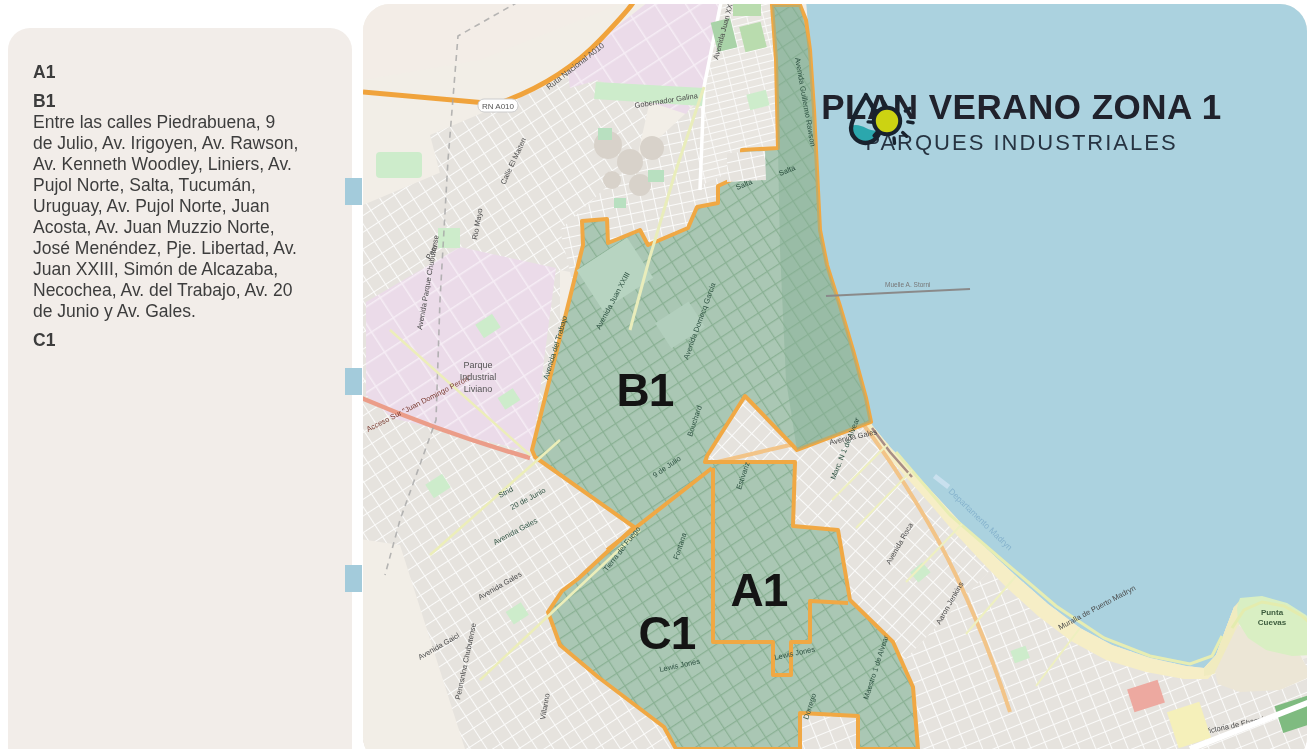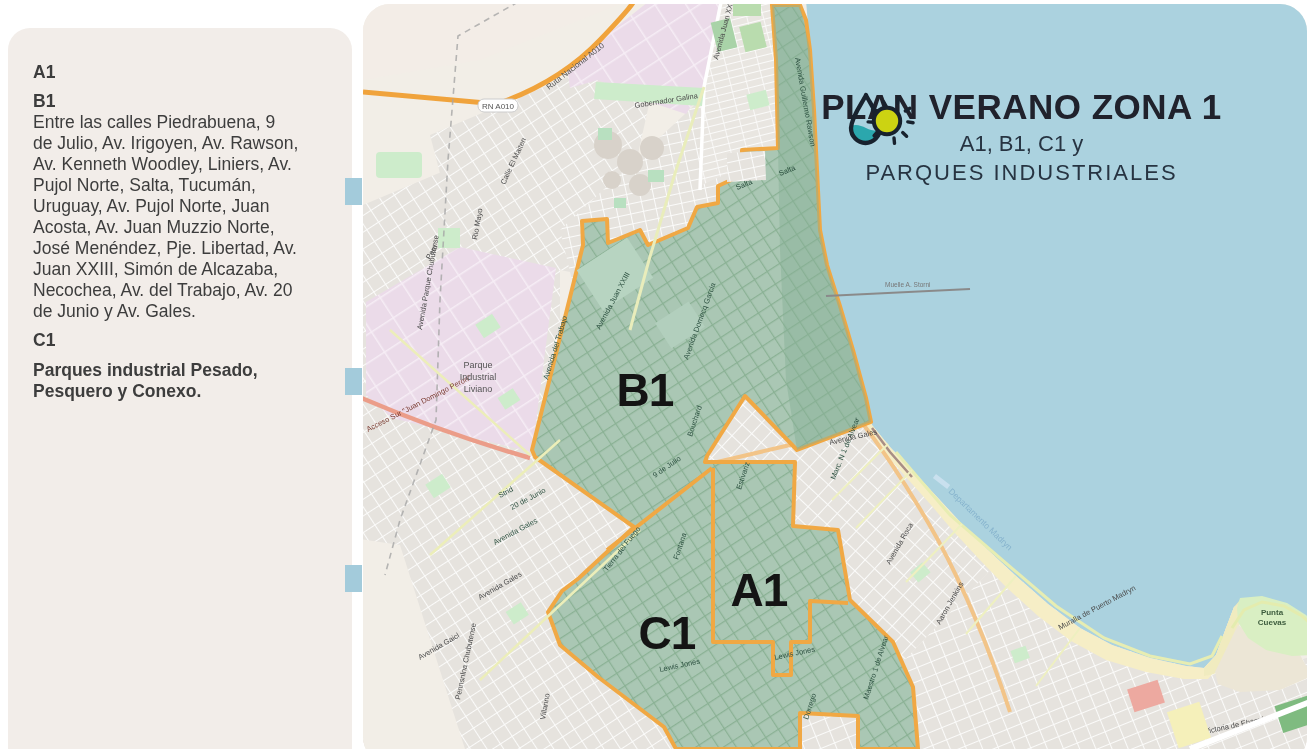--- a/index.html
+++ b/index.html
@@ -247,26 +247,24 @@
 
 <div class="abs" style="left:345px;top:368px;width:17px;height:27px;background:#a3cbdb;"></div>
 
 <div class="abs" style="left:345px;top:565px;width:17px;height:27px;background:#a3cbdb;"></div>
 
 <div class="abs" style="left:33px;top:62px;width:316px;color:#3d3d3d;font-size:17.5px;line-height:21px;">
   <div style="font-weight:bold;">A1</div>
   <div style="font-weight:bold;margin-top:8px;">B1</div>
   <div>Entre las calles Piedrabuena, 9<br>de Julio, Av. Irigoyen, Av. Rawson,<br>Av. Kenneth Woodley, Liniers, Av.<br>Pujol Norte, Salta, Tucumán,<br>Uruguay, Av. Pujol Norte, Juan<br>Acosta, Av. Juan Muzzio Norte,<br>José Menéndez, Pje. Libertad, Av.<br>Juan XXIII, Simón de Alcazaba,<br>Necochea, Av. del Trabajo, Av. 20<br>de Junio y Av. Gales.</div>
   <div style="font-weight:bold;margin-top:8px;">C1</div>
-  <div style="font-weight:bold;margin-top:9px;">Parques industrial Pesado,<br>Pesquero y Conexo.</div>
 </div>
 
 <div class="abs" style="left:800px;top:51px;width:443px;text-align:center;color:#20222c;margin-top:36px;">
   <div style="font-size:35px;font-weight:bold;letter-spacing:0.5px;">PLAN VERANO ZONA 1</div>
-  <div style="font-size:22px;color:#273442;margin-top:4px;">A1, B1, C1 y</div>
   <div style="font-size:22px;color:#273442;letter-spacing:2px;margin-top:3px;">PARQUES INDUSTRIALES</div>
 </div>
 
 <svg class="abs" style="left:843px;top:88px" width="80" height="68" viewBox="0 0 80 68">
   <defs>
       <clipPath id="dropclip">
         <path d="M23,7 C26,14 37,27 37,40 a14.5,15 0 0 1 -29,0 C9,27 20,14 23,7 Z"></path>
       </clipPath>
     </defs>
 

